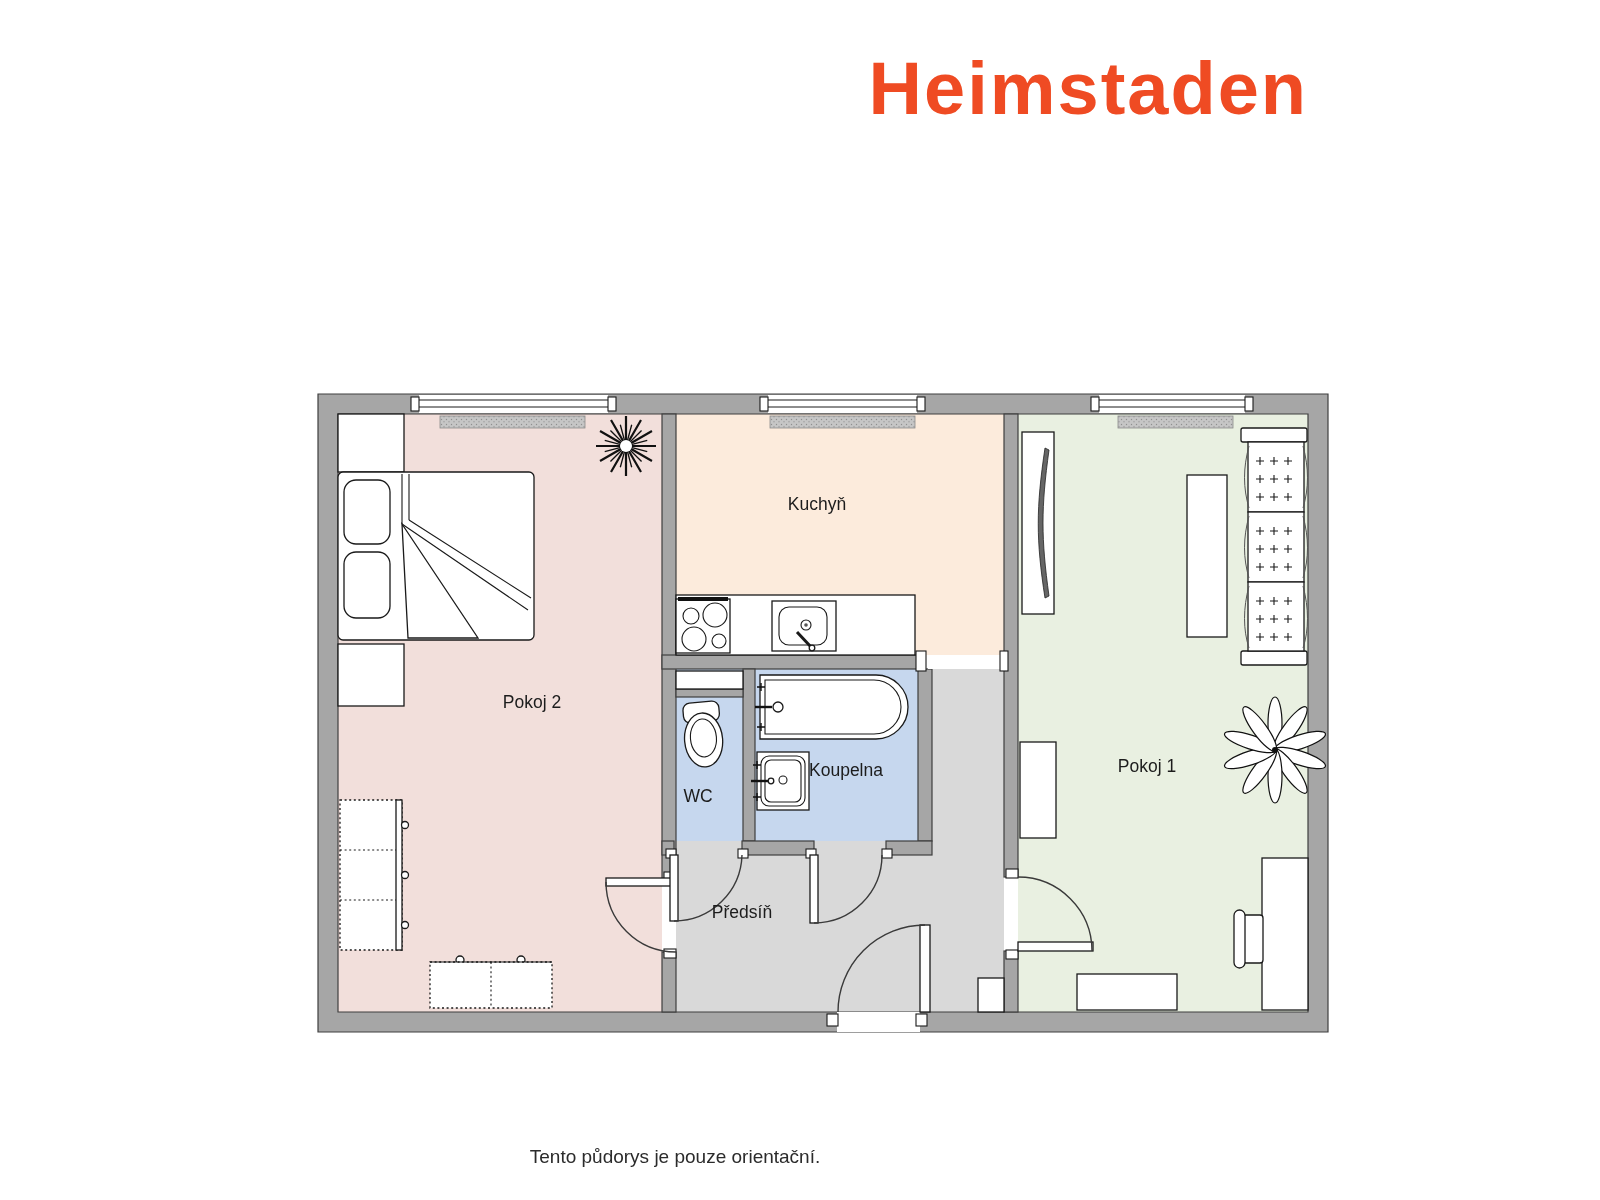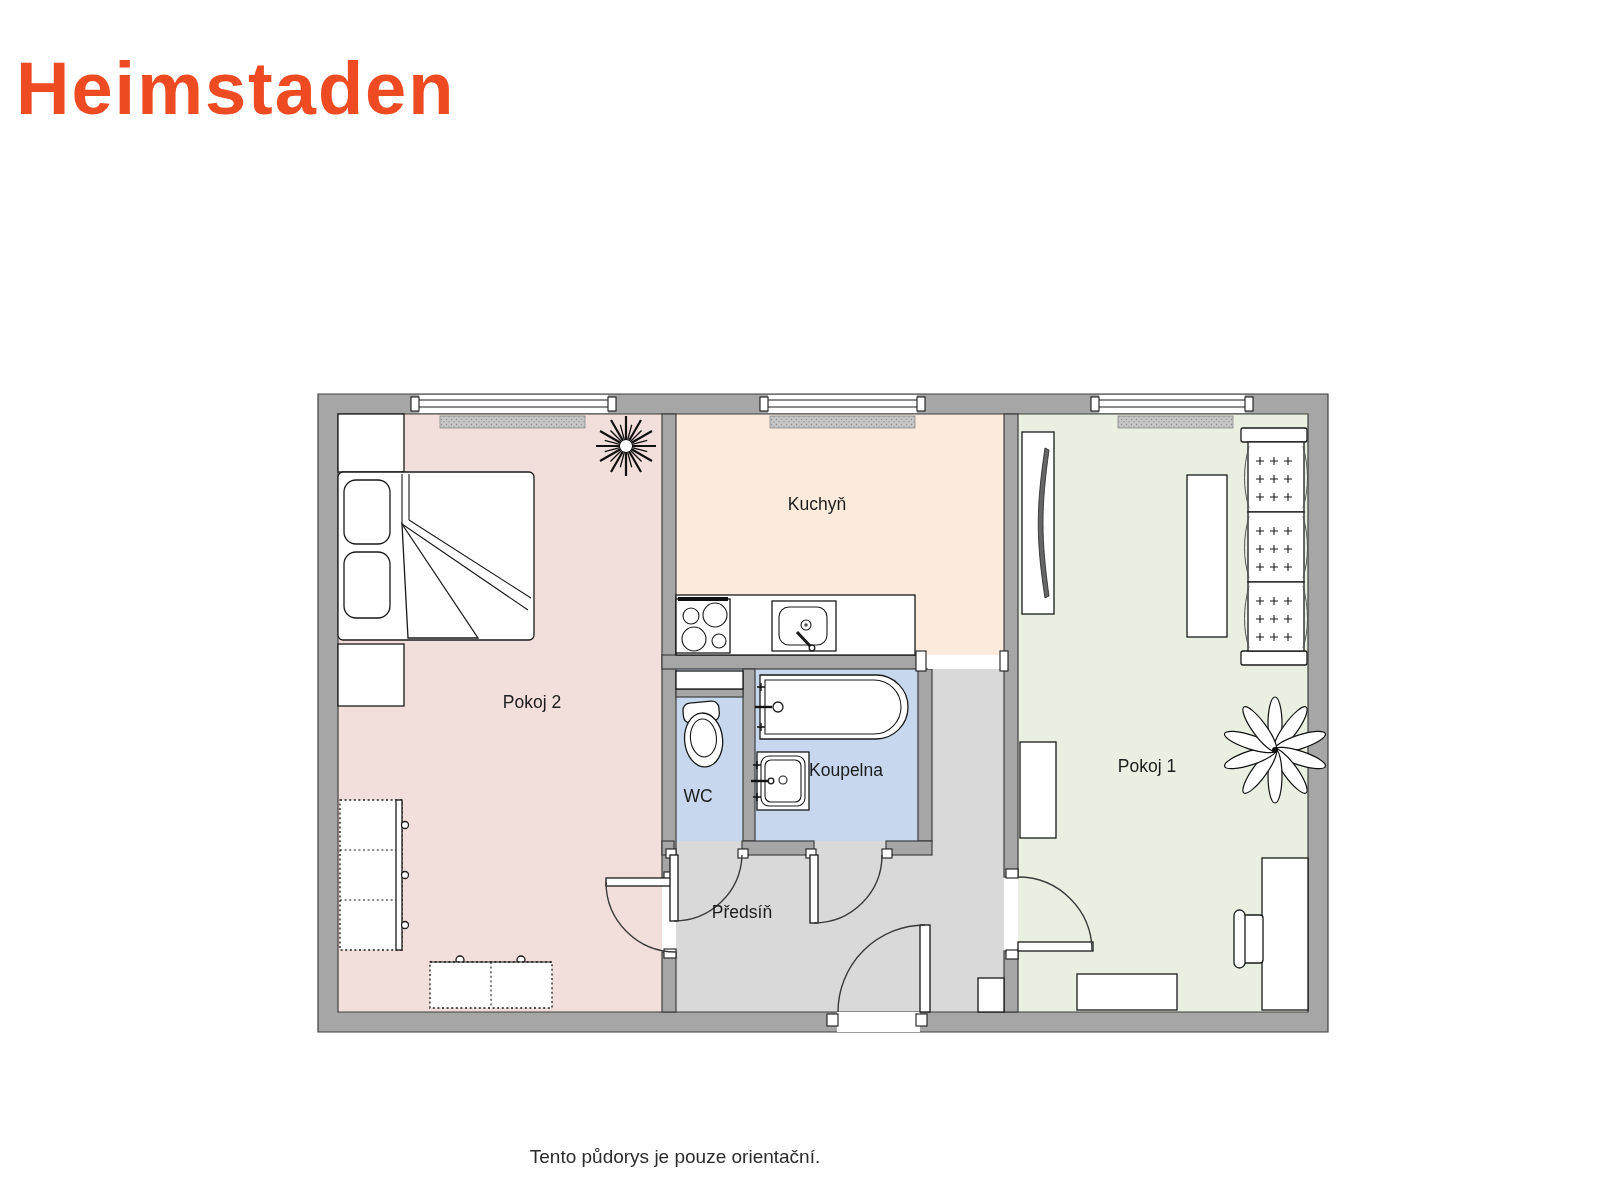--- a/index.html
+++ b/index.html
@@ -1,17 +1,17 @@
 <!DOCTYPE html>
 <html><head>
 <meta charset="utf-8">
 <style>
   html,body{margin:0;padding:0;background:#ffffff;width:1600px;height:1200px;
     font-family:"Liberation Sans",sans-serif;overflow:hidden;position:relative;}
-  .logo{position:absolute;top:46px;left:16px;width:1300px;text-align:left;
+  .logo{position:absolute;top:46px;left:8px;width:1300px;text-align:right;
     font-size:74px;font-weight:bold;letter-spacing:2px;color:#EF4B23;}
   .plan-wrap{position:absolute;left:310px;top:388px;width:1020px;height:645px;}
   .footer-note{position:absolute;top:1146px;left:0;width:1350px;text-align:center;
     font-size:19px;color:#2b2b2b;}
   svg{display:block;}
   .wall{stroke:#3f3f3f;stroke-width:1.2;}
   .furn{fill:#ffffff;stroke:#1a1a1a;stroke-width:1.3;}
   .thin{fill:none;stroke:#1a1a1a;stroke-width:1.1;}
   .arc{fill:none;stroke:#3a3a3a;stroke-width:1.4;}
   .dotted{stroke-dasharray:2 2.6;}

